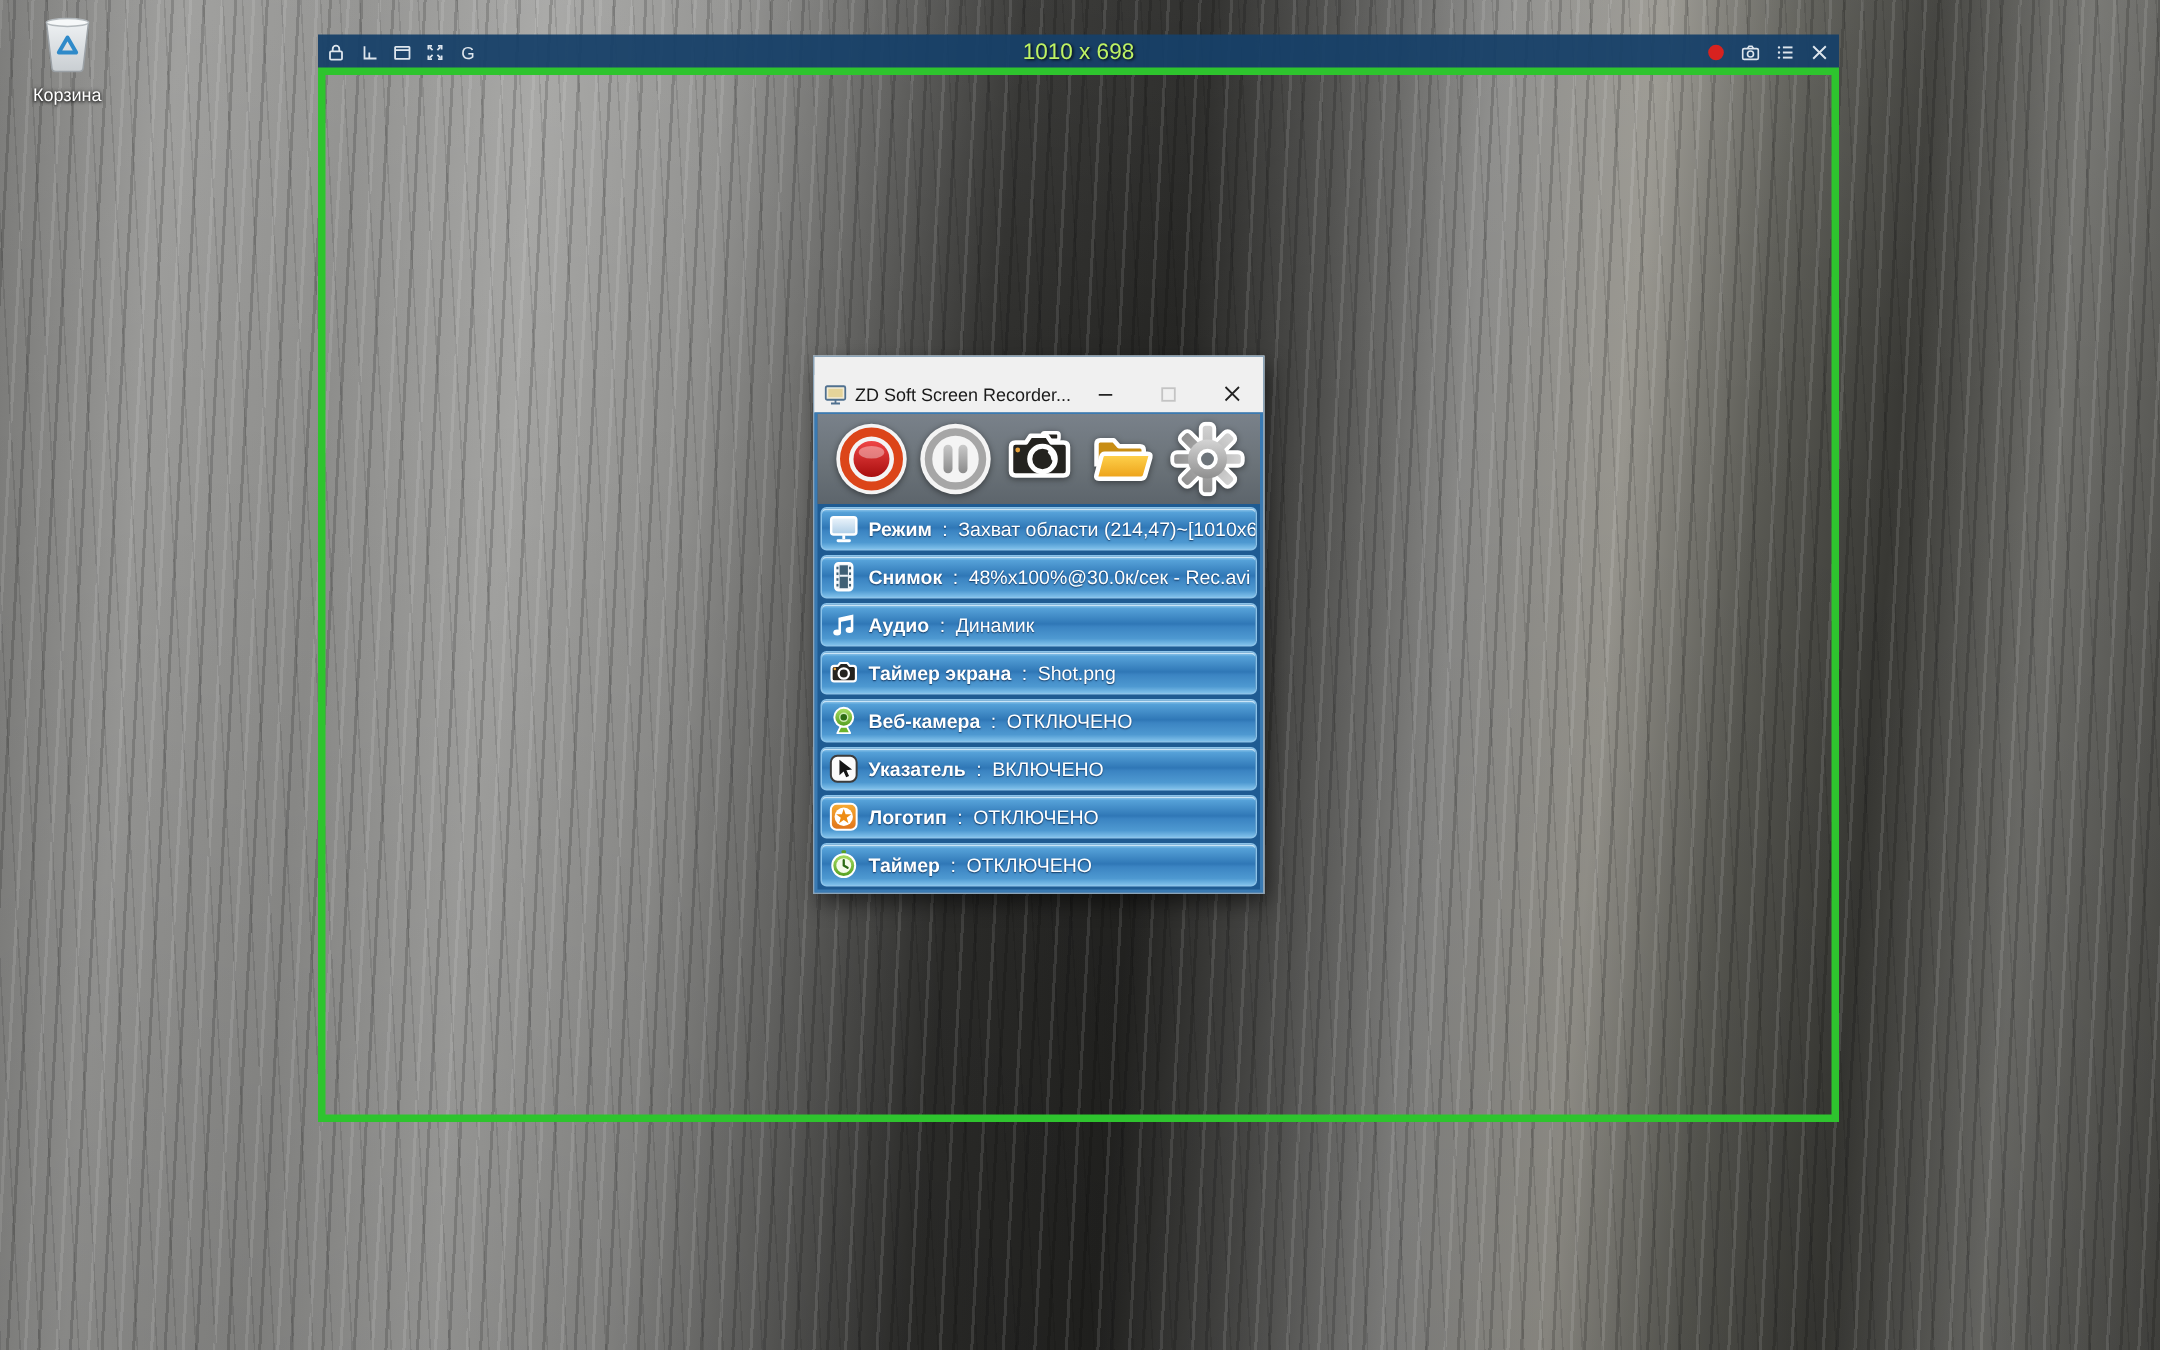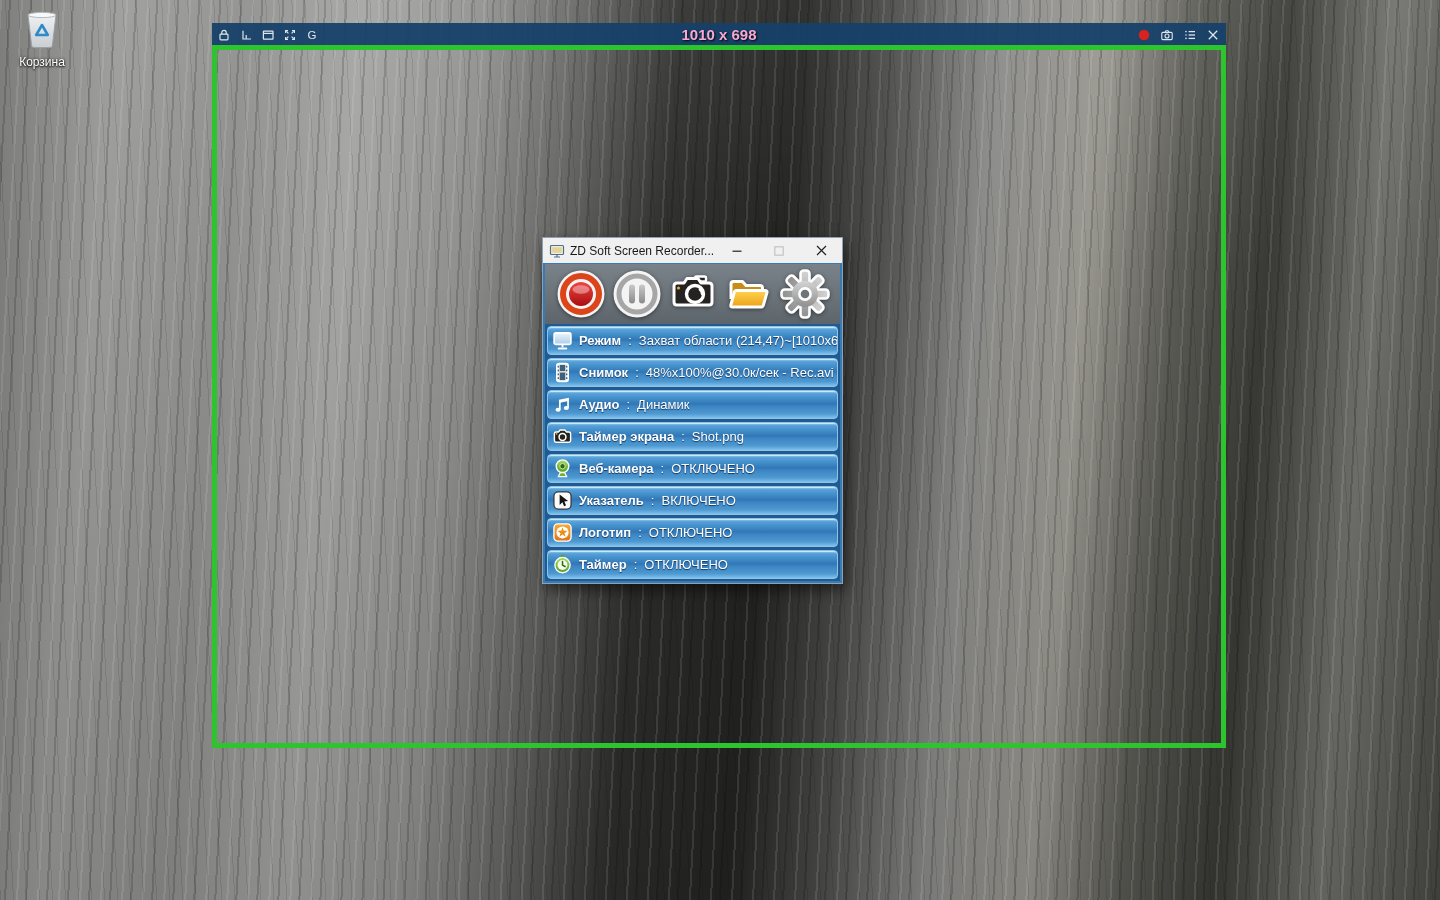--- a/index.html
+++ b/index.html
@@ -15,53 +15,52 @@
     background-image:
       repeating-linear-gradient(93deg, rgba(255,255,255,.10) 0 2px, rgba(0,0,0,0) 2px 9px, rgba(0,0,0,.16) 9px 11px, rgba(0,0,0,0) 11px 21px),
       repeating-linear-gradient(87deg, rgba(0,0,0,.10) 0 1px, rgba(0,0,0,0) 1px 13px),
       linear-gradient(180deg, rgba(255,255,255,.07) 0%, rgba(0,0,0,0) 30%, rgba(0,0,0,.12) 100%),
       linear-gradient(95deg,
         #757573 0%, #9a9a98 8%, #8e8e8c 16%, #a4a4a2 24%, #8f8f8d 32%,
         #666664 38%, #2e2e2c 45%, #232321 53%, #4b4b49 59%, #8a8a88 66%,
         #98968f 73%, #5a5a54 79%, #393935 85%, #70706c 92%, #474743 100%);
   }
   
-  .desk-icon{position:absolute;left:6px;top:8px;width:72px;text-align:center;cursor:default;}
+  .desk-icon{position:absolute;left:22px;top:8px;width:72px;cursor:default;}
   .desk-icon .glyph{display:inline-block;}
   .desk-icon .lbl{
     margin-top:1px;font-size:12px;color:#fff;
     text-shadow:0 1px 2px rgba(0,0,0,.9), 0 0 3px rgba(0,0,0,.7);
   }
   
   .capture-bar{
     position:absolute;left:212px;top:23px;width:1014px;height:23px;
     background:rgba(22,64,104,.94);
     display:flex;align-items:center;box-sizing:border-box;
   }
   .capture-bar .side{display:flex;align-items:center;gap:8px;}
   .capture-bar .left-side{position:absolute;left:5px;top:0;height:100%;}
   .capture-bar .right-side{position:absolute;right:6px;top:0;height:100%;gap:9px;}
   .capture-bar .mini{width:14px;height:14px;display:inline-flex;align-items:center;justify-content:center;opacity:.95;}
   .capture-bar .title{
-    flex:1;text-align:center;color:#f9a8d4;font-size:15px;
+    flex:1;text-align:center;color:#bef264;font-size:15px;
     text-shadow:1px 1px 2px rgba(0,0,0,.9);
-    font-weight:bold;
   }
   
   .capture-border{
     position:absolute;left:212px;top:45px;width:1014px;height:703px;
     border:5px solid #2ec42e;box-sizing:border-box;
   }
   
   .rec-window{
     position:absolute;left:542px;top:237px;width:301px;
     box-shadow:3px 6px 14px rgba(0,0,0,.55);
     border:1px solid #8aa3b8;background:#f0f0f0;box-sizing:border-box;
   }
-  .rec-titlebar{height:25px;display:flex;align-items:center;background:#f0f0f0;}
+  .rec-titlebar{height:25px;display:flex;align-items:center;background:#f0f0f0;margin-top:12px;}
   .rec-titlebar .appicon{margin:0 5px 0 6px;display:inline-flex;}
   .rec-titlebar .ttl{flex:1;font-size:12px;color:#1a1a1a;white-space:nowrap;overflow:hidden;}
   .winbtn{width:42px;height:25px;display:flex;align-items:center;justify-content:center;}
   .rec-content{border:2px solid #3a7ab2;border-top:1px solid #3a7ab2;background:#1f5b92;}
   .rec-toolbar{
     height:60px;display:flex;align-items:center;justify-content:center;gap:4px;
     background:linear-gradient(180deg,#79818a 0%,#6b7379 55%,#5d656c 100%);
   }
   .tbtn{width:52px;height:52px;display:flex;align-items:center;justify-content:center;cursor:pointer;}
   .tbtn svg{filter:drop-shadow(0 1px 2px rgba(0,0,0,.45));}

